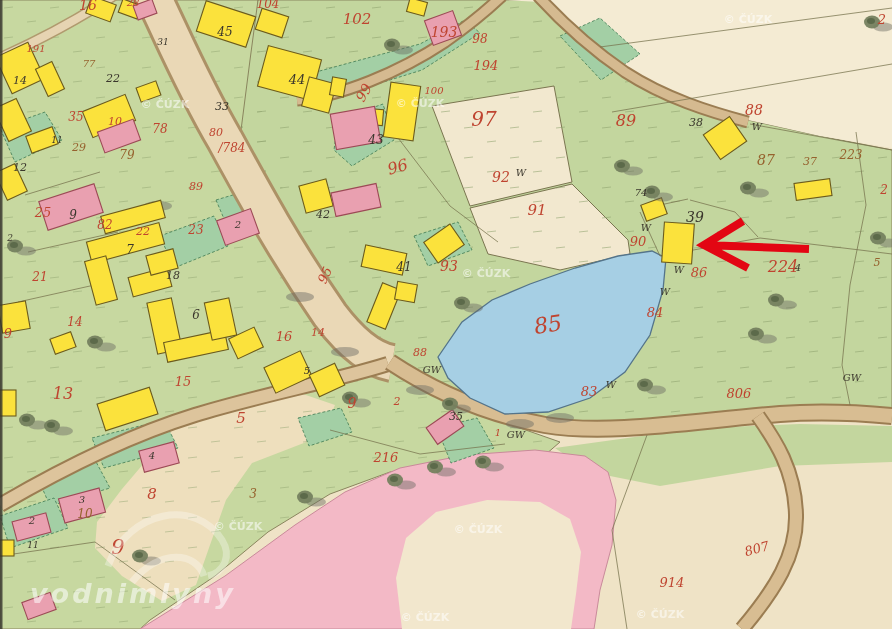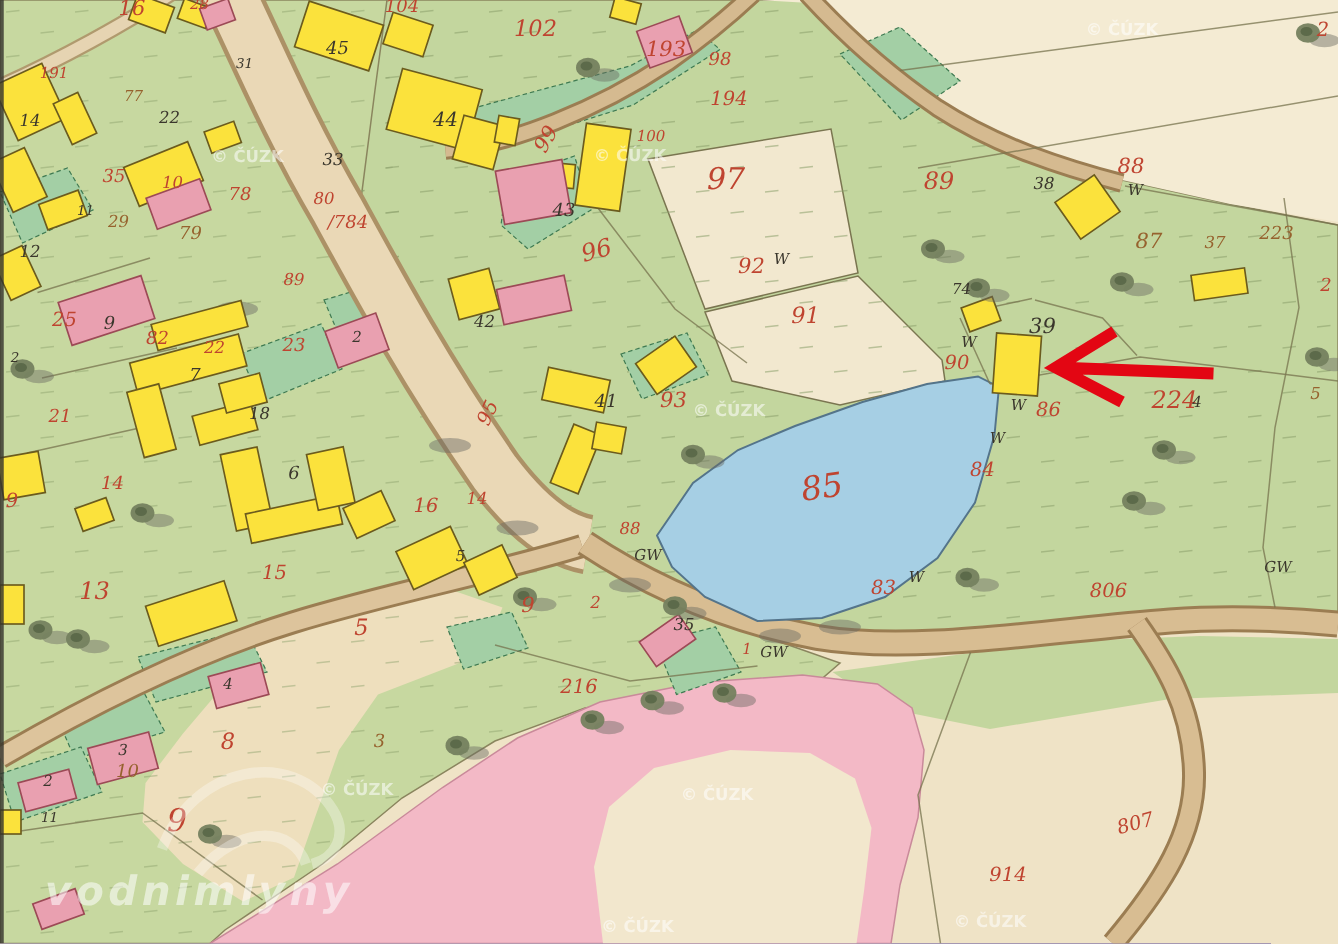--- a/index.html
+++ b/index.html
@@ -1,16 +1,16 @@
 <!DOCTYPE html>
 <html><head>
 <meta charset="utf-8">
 <style>
   html,body{margin:0;padding:0;background:#888;}
-  .stage{position:relative;width:892px;height:629px;overflow:hidden;background:#8b5cf6;
+  .stage{position:relative;width:892px;height:629px;overflow:hidden;background:#a16207;
          font-family:"DejaVu Serif", serif;}
   svg{display:block}
   .region{stroke:#8a855e;stroke-width:1;}
   .bline{fill:none;stroke:#77734d;stroke-width:1;opacity:.75;}
   .hatch-p{fill:#a3cfa5;stroke:#3f7a52;stroke-width:.8;stroke-dasharray:3,2;}
   .b-yellow{fill:#fbe23c;stroke:#6b5b1e;stroke-width:1.1;}
   .b-pink{fill:#e9a0b0;stroke:#9c4a56;stroke-width:1.1;}
   .lbl{font-style:italic;text-anchor:middle;}
   .lr{fill:#bf4430;}
   .lb{fill:#3a362c;}

